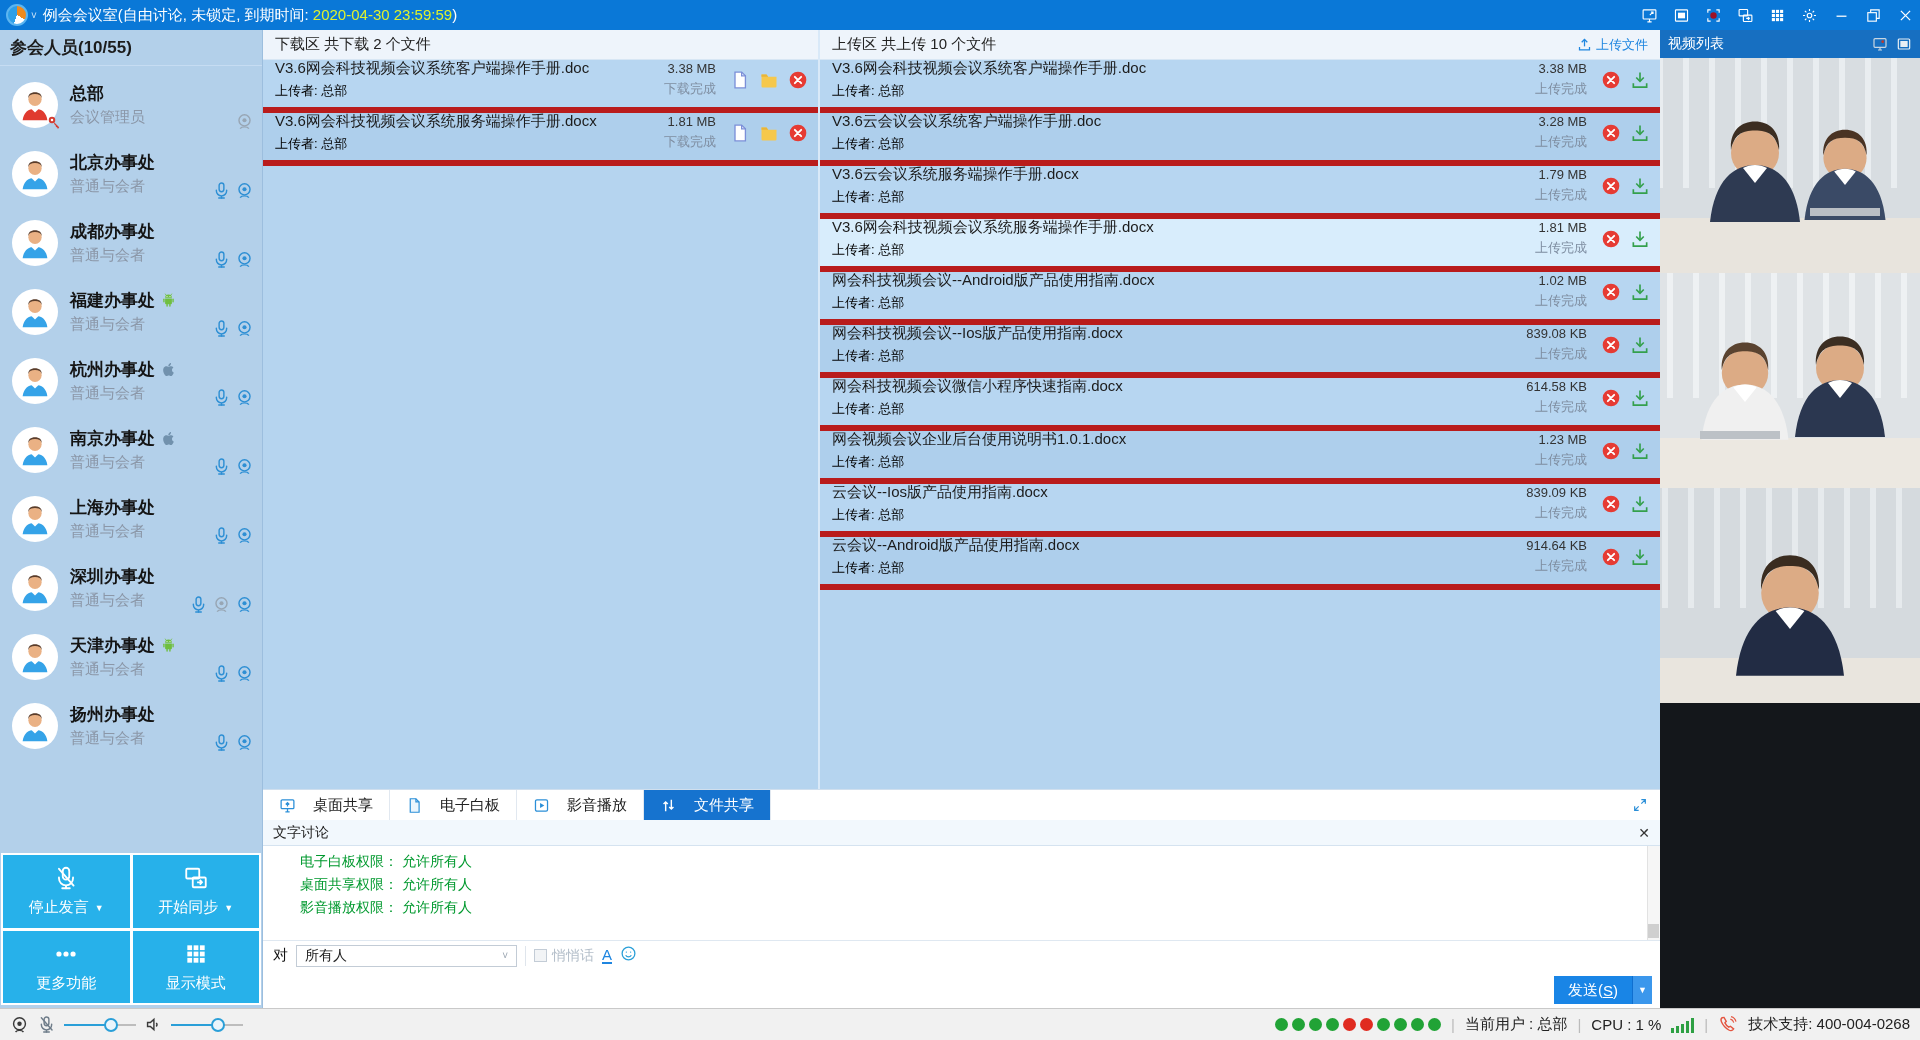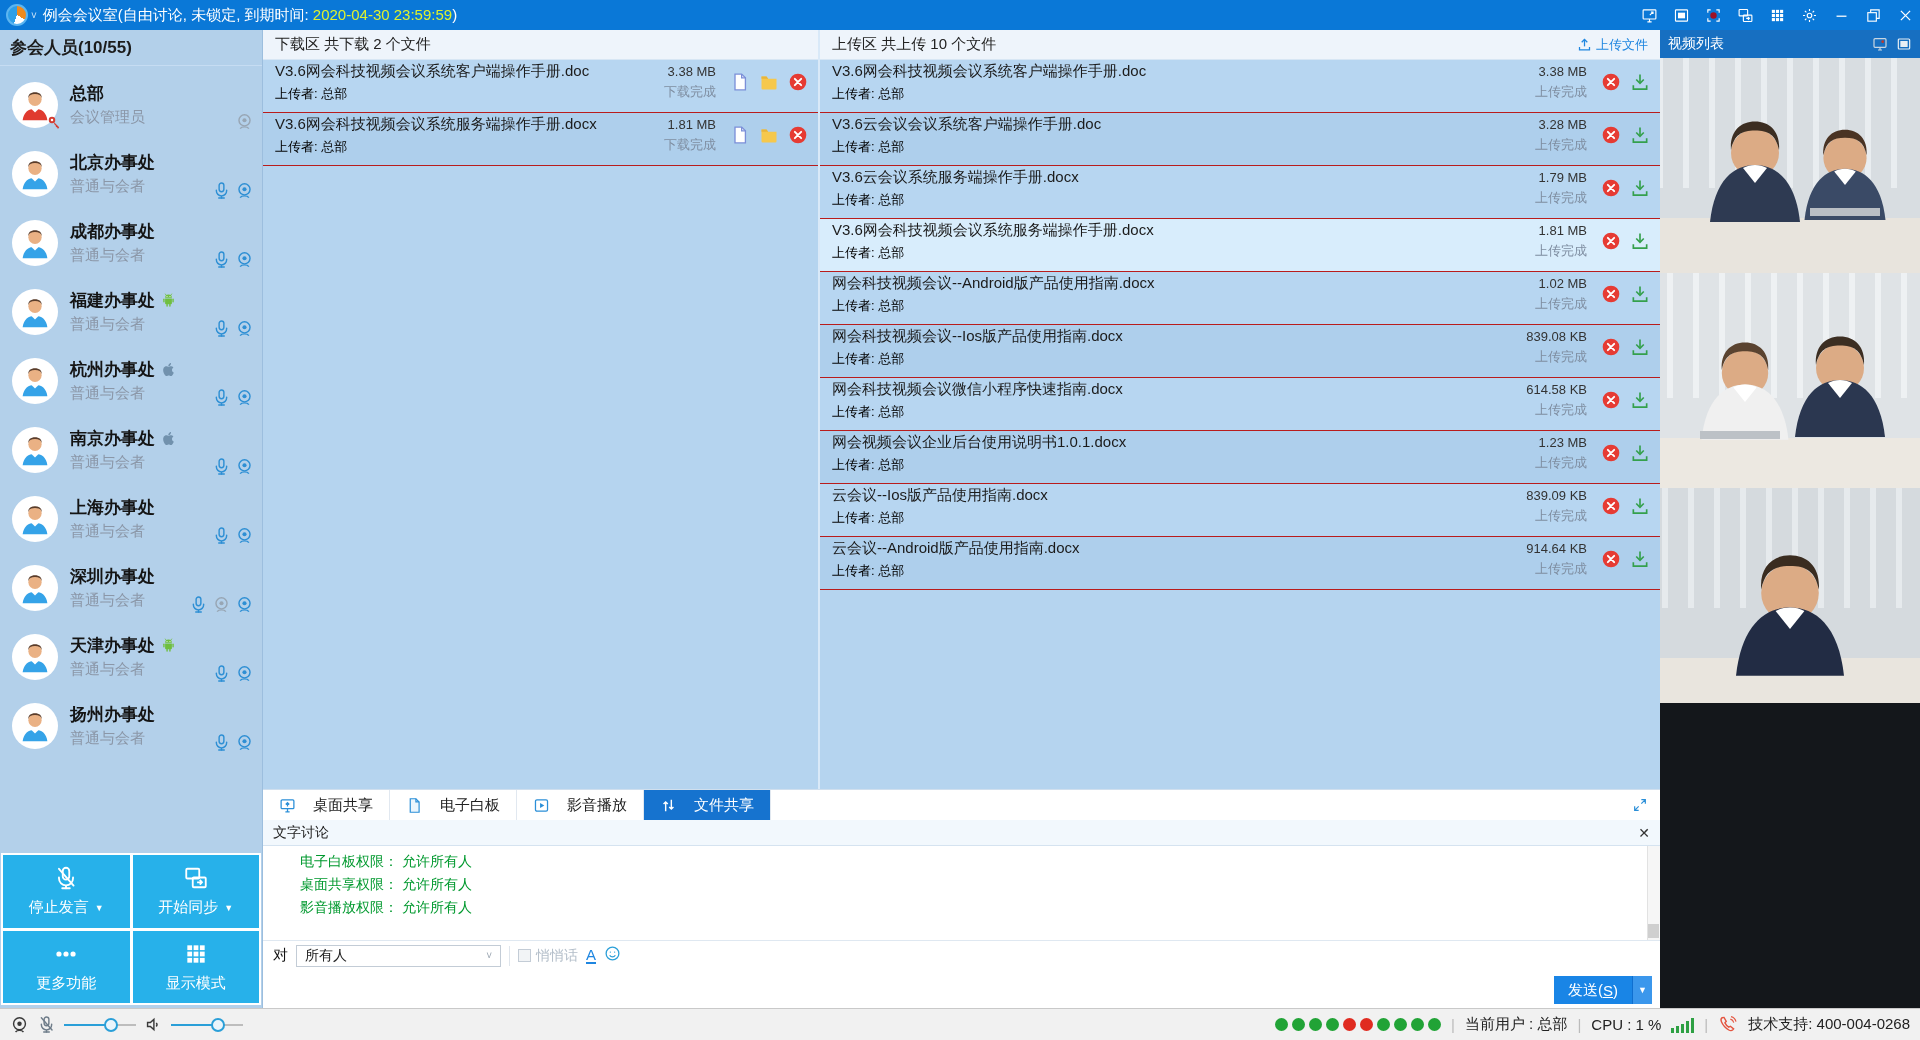--- a/index.html
+++ b/index.html
@@ -58,21 +58,21 @@
   .fcol { display:flex; flex-direction:column; min-width:0; }
   .fcol.download { width:557px; flex:0 0 557px; border-right:2px solid #d9e9f8; }
   .fcol.upload { flex:1; }
   .col-header { height:30px; background:#eef4fb; display:flex; align-items:center;
     padding:0 12px; font-size:15px; color:#222; border-bottom:1px solid #d7e6f4; }
   .upload-link { margin-left:auto; color:#1f86e0; font-size:13px; display:flex;
     align-items:center; gap:4px; cursor:pointer; }
   .upload-link svg { width:15px; height:15px; }
   .rows { flex:1; overflow:hidden; }
   .f-row { height:53px; display:flex; align-items:center; padding:0 10px 8px 12px;
-    border-bottom:1px solid #b91c1c; }
+    border-bottom:6px solid #b91c1c; }
   .f-row.alt { background:#aecfec; }
   .f-row.base { background:#b7d6f1; }
   .f-row.selected { background:#d8edfc; }
   .f-main { flex:1; min-width:0; }
   .f-name { font-size:15px; color:#1b1b1b; white-space:nowrap; overflow:hidden; }
   .f-up { font-size:13px; color:#000000; margin-top:4px; }
   .f-size { width:80px; text-align:right; margin-right:14px; }
   .f-size .sz { font-size:13px; color:#333; }
   .f-size .st { font-size:13px; color:#7e8da0; margin-top:4px; }
   .f-acts { display:flex; align-items:center; gap:9px; }
@@ -95,21 +95,21 @@
   .chat-close { margin-left:auto; font-size:14px; color:#333; cursor:pointer; }
   .chat-messages { flex:1; position:relative; padding:4px 20px 0 10px; overflow:hidden; }
   .chat-line { font-size:14px; color:#00992e; line-height:23px;margin-left:27px; }
   .chat-scroll { position:absolute; right:0; top:0; bottom:0; width:13px;
     background:#f6f6f6; border-left:1px solid #e2e2e2; }
   .chat-thumb { position:absolute; right:1px; bottom:2px; width:11px; height:14px;
     background:#cfcfcf; cursor:pointer; }
   .chat-input-row { height:30px; border-top:1px solid #dfe8f1; display:flex;
     align-items:center; padding:0 10px; gap:8px; }
   .to-label { font-size:15px; color:#111; }
-  .to-select { width:205px; height:22px; border:1px solid #c3ccd6; background:#fff;
+  .to-select { width:221px; height:22px; border:1px solid #c3ccd6; background:#fff;
     display:flex; align-items:center; padding:0 8px; font-size:14px; color:#222; cursor:pointer; }
   .to-select .chev { margin-left:auto; color:#9aa5b1; font-size:10px; }
   .vline { width:1px; height:20px; background:#dfe5ec; }
   .whisper { display:flex; align-items:center; gap:5px; color:#b3bec9; font-size:14px; }
   .whisper .box { width:13px; height:13px; border:1px solid #c3ccd6; background:#f2f4f6; }
   .font-a { color:#1f86e0; font-size:15px; border-bottom:2px solid #1f86e0; line-height:15px; cursor:pointer; }
   .emoji svg { width:17px; height:17px; cursor:pointer; }
   .chat-send-row { flex:0 0 38px; display:flex; align-items:flex-end; justify-content:flex-end;
     padding:0 8px 4px 0; }
   .send-btn { display:flex; height:28px; cursor:pointer; }

